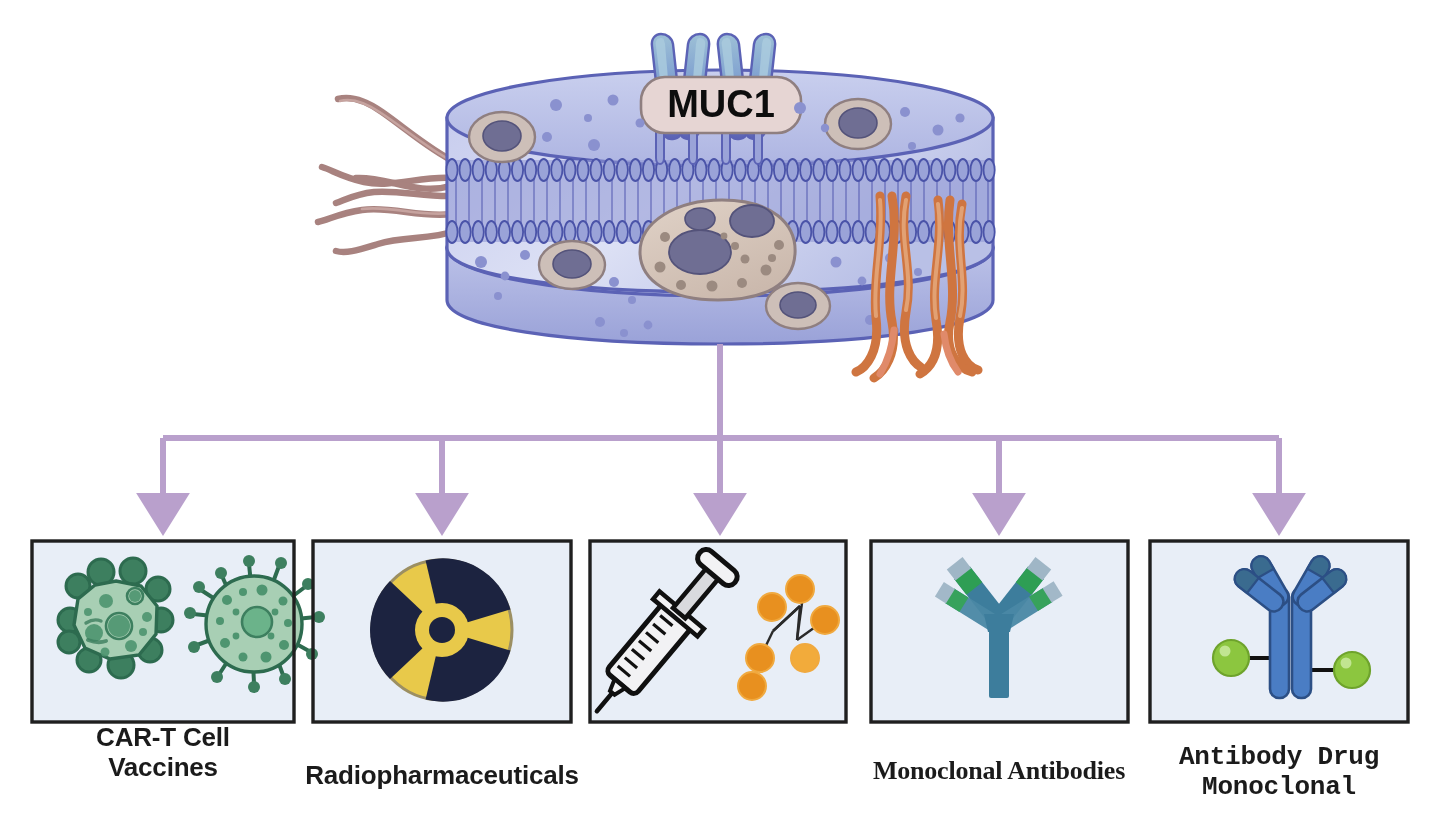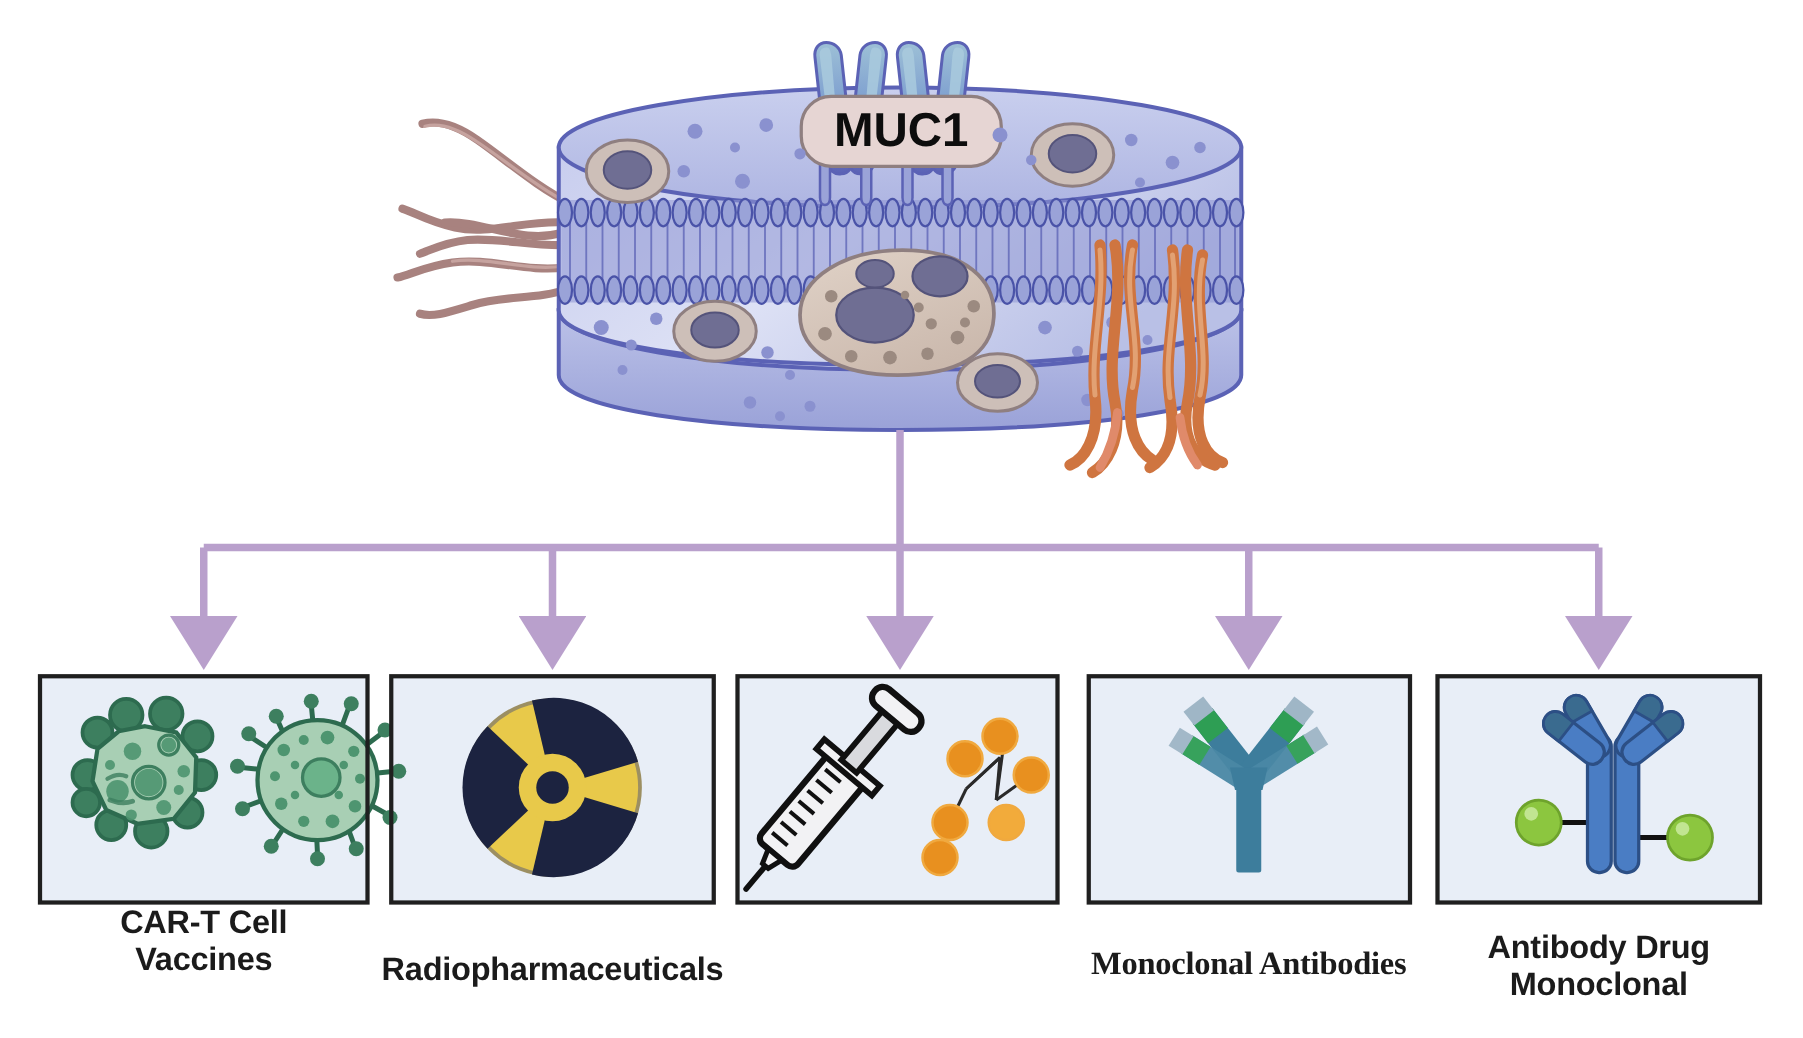--- a/index.html
+++ b/index.html
@@ -576,18 +576,18 @@
 
   <div class="panel-label" style="left:283px;top:760px;width:318px;">
     <div>Radiopharmaceuticals</div>
   </div>
 
 
   <div class="panel-label" style="left:829px;top:756px;width:340px;font-family:Liberation Serif, serif;">
     <div>Monoclonal Antibodies</div>
   </div>
 
-  <div class="panel-label" style="left:1150px;top:742px;width:258px;">
+  <div class="panel-label" style="left:1150px;top:742px;width:258px;font-family:Liberation Mono, monospace;">
     <div>Antibody Drug</div>
     <div>Monoclonal</div>
   </div>
 
 </div>
 
 </body></html>

